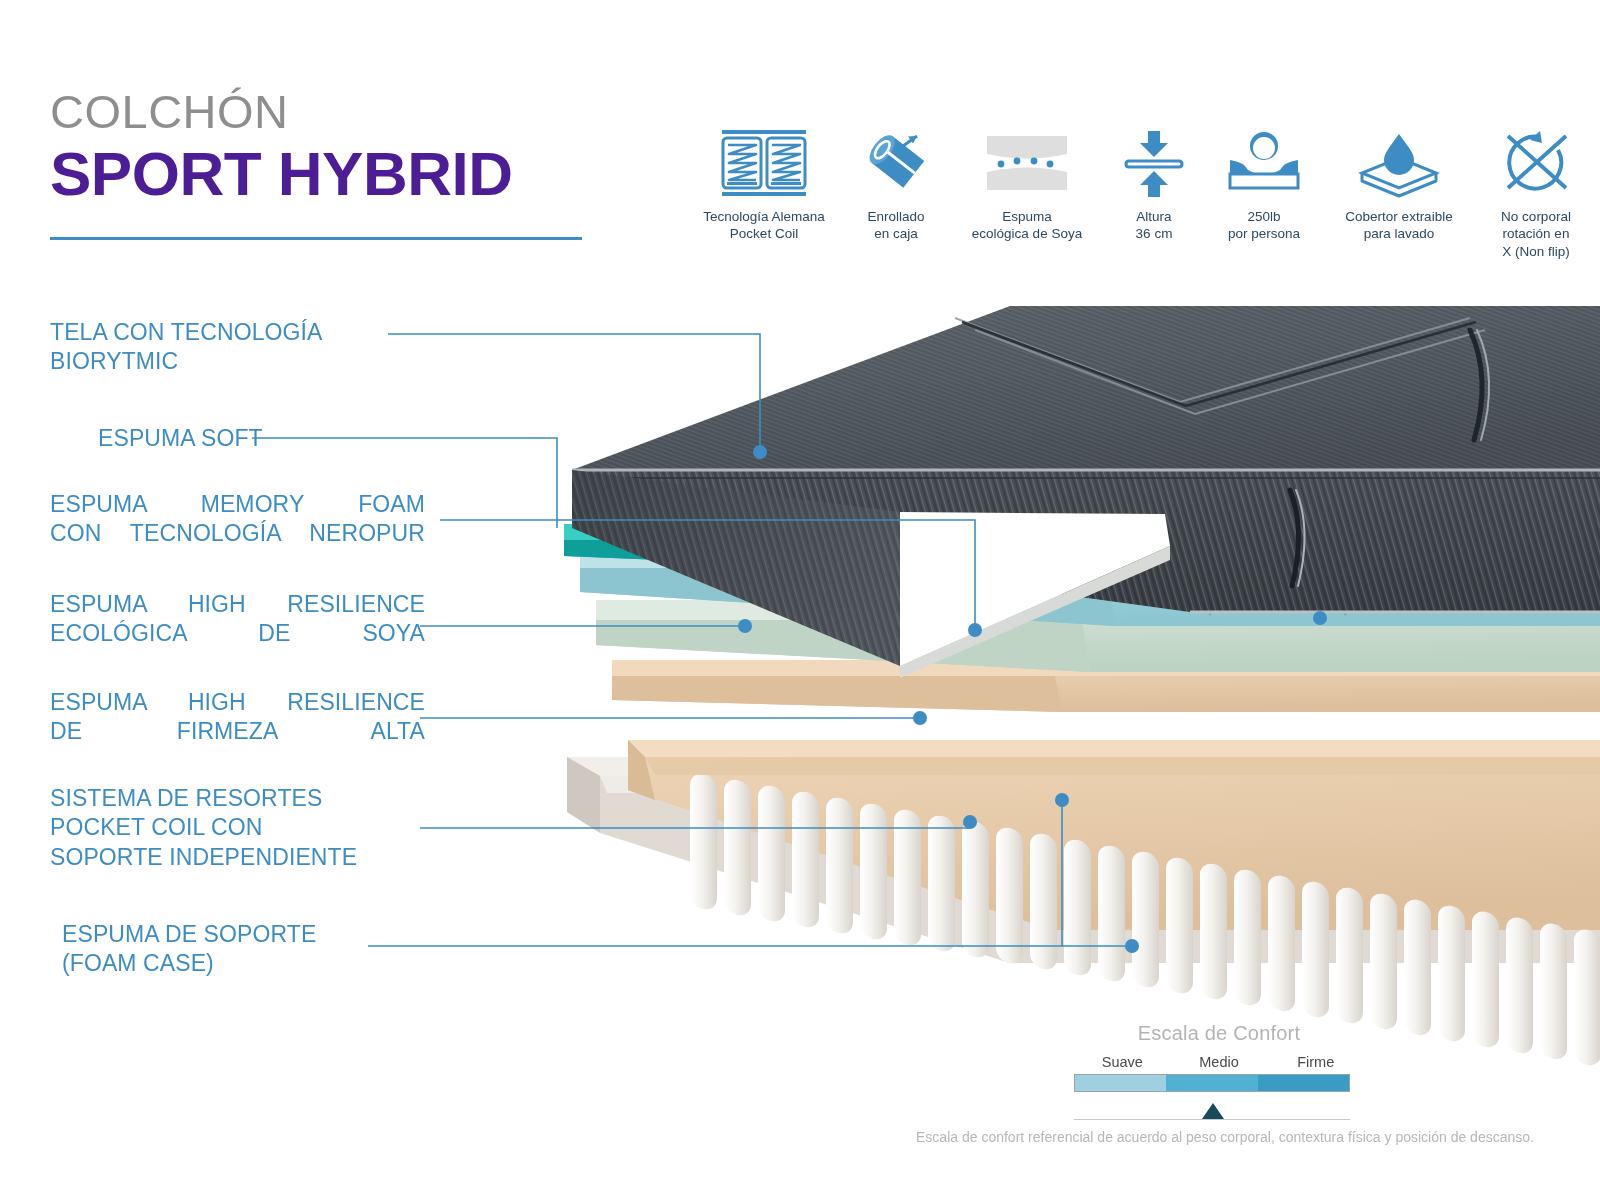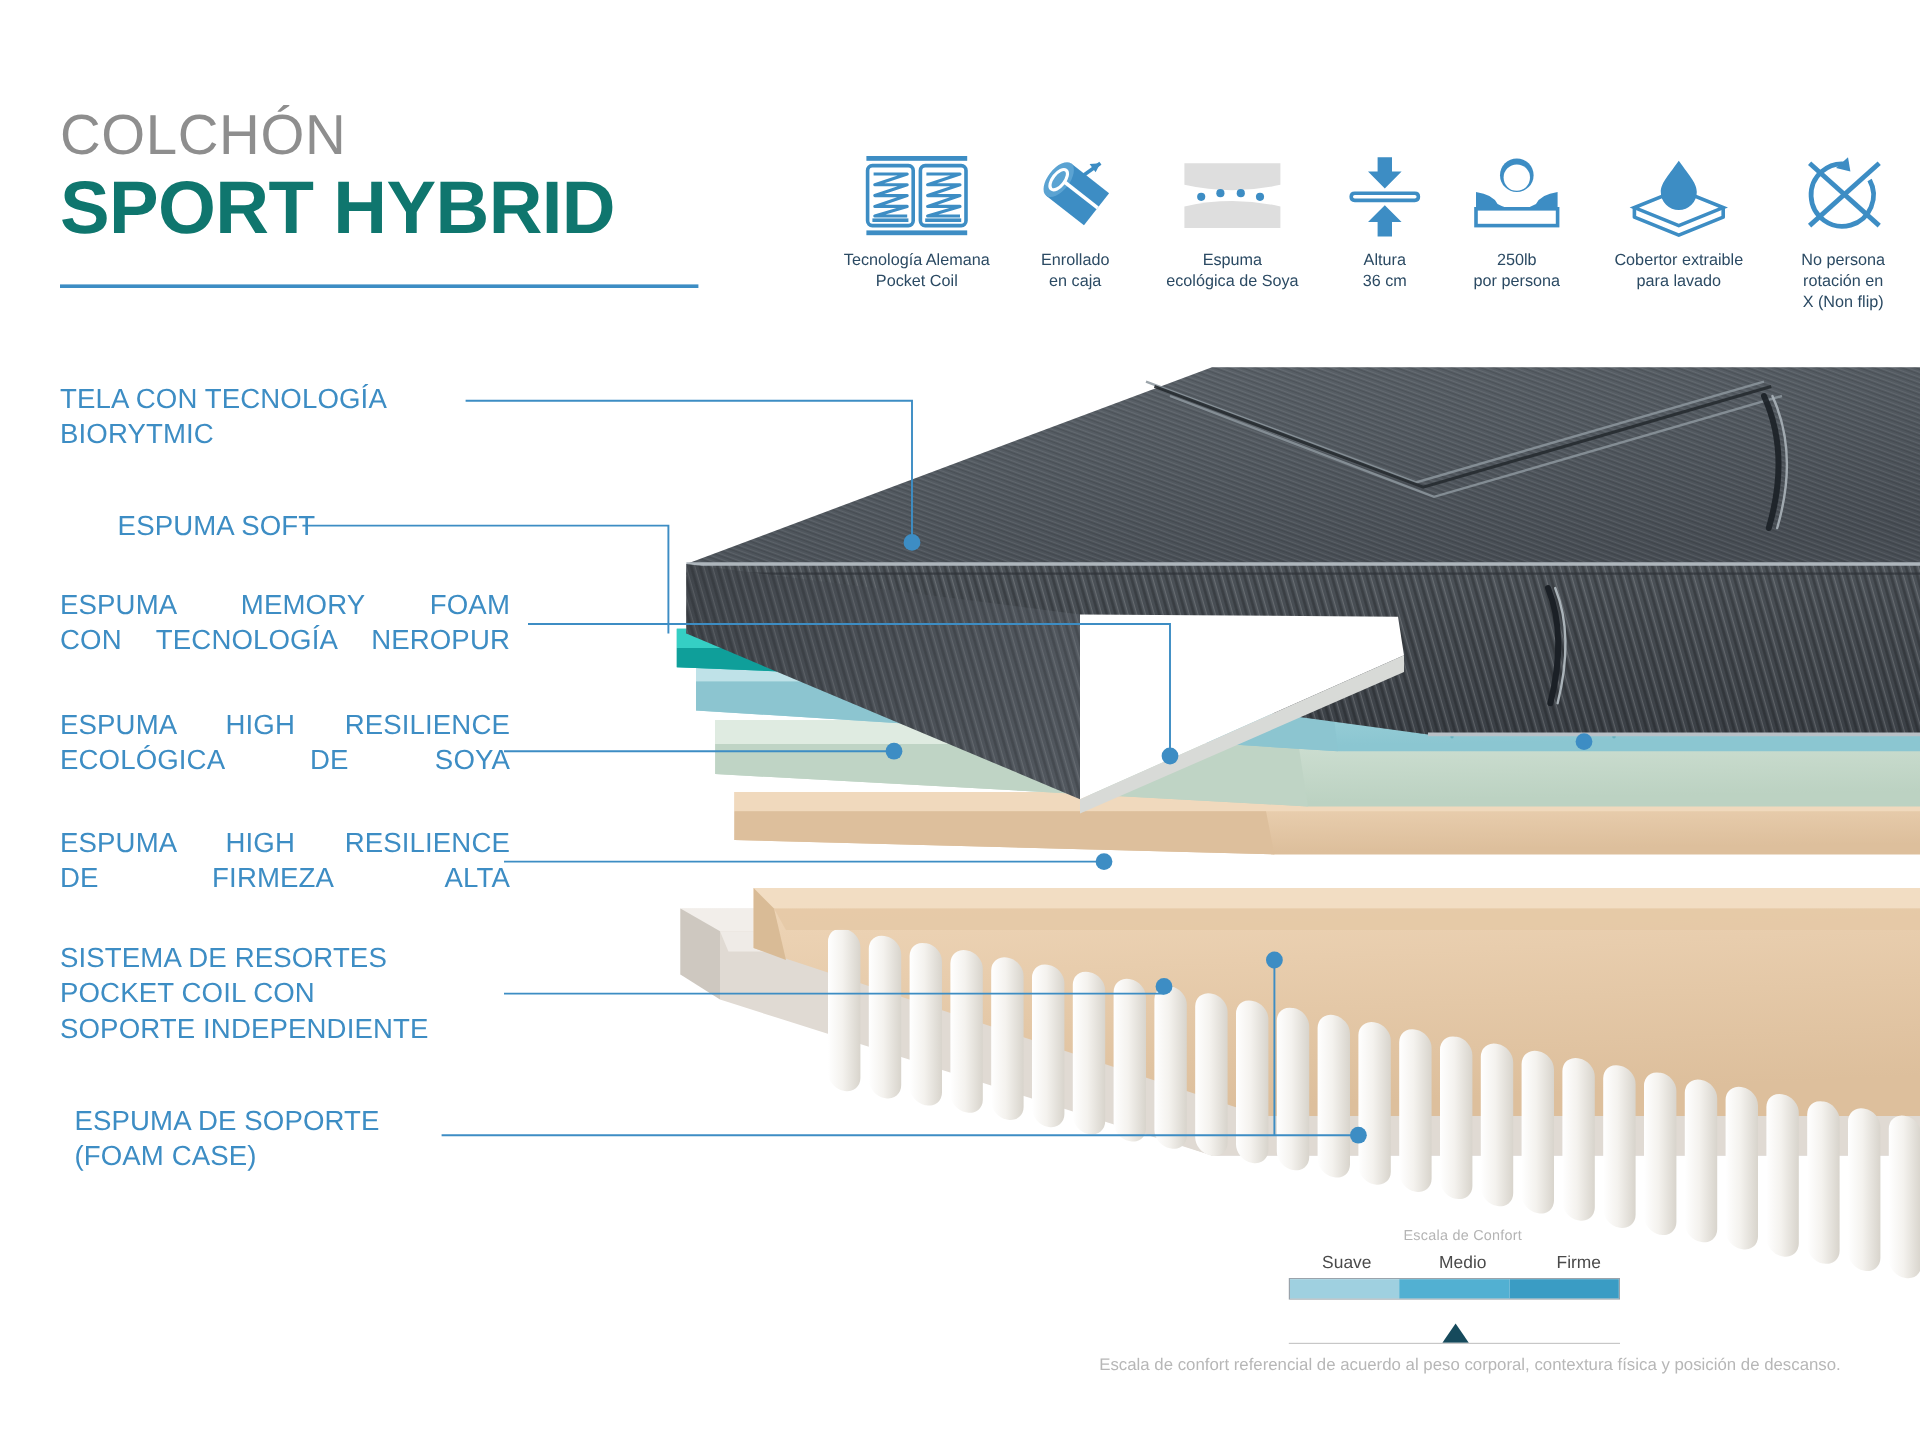--- a/index.html
+++ b/index.html
@@ -13,21 +13,21 @@
   .stage{position:absolute;left:0;top:0;width:1428px;height:1200px;}
 
   
   .title-block{position:absolute;left:50px;top:88px;}
   .title-kicker{
     font-size:47px;font-weight:400;letter-spacing:.5px;
     color:#8e8e8e;line-height:1;
   }
   .title-main{
     font-size:62px;font-weight:bold;letter-spacing:-0.5px;
-    color:#0f766e;line-height:1.05;margin-top:6px;
+    color:#4c1d95;line-height:1.05;margin-top:6px;
   }
   .title-rule{
     position:absolute;left:50px;top:237px;width:532px;height:3px;
     background:#3d8dc4;
   }
 
   
   .features{
     position:absolute;left:686px;top:126px;
     display:flex;align-items:flex-start;
@@ -59,21 +59,21 @@
   
   .leaders{position:absolute;left:0;top:0;width:1600px;height:1200px;
            pointer-events:none;}
 
   
   .mattress{position:absolute;left:0;top:0;width:1600px;height:1200px;}
 
   
   .scale-wrap{position:absolute;left:1074px;top:1022px;width:290px;}
   .scale-title{
-    text-align:center;font-size:12px;color:#b4b4b4;font-weight:400;
+    text-align:center;font-size:20px;color:#b4b4b4;font-weight:400;
     letter-spacing:.2px;
   }
   .scale-ticks{
     display:flex;margin-top:9px;align-items:flex-end;
   }
   .scale-ticks span{
     flex:1;text-align:center;font-size:14.5px;color:#4a4a4a;
   }
   .scale-bar{
     margin-top:4px;display:flex;height:18px;width:276px;
@@ -200,21 +200,21 @@
 
     <div class="feature f6">
       <div class="glyph">
         <svg width="80" height="70" viewBox="0 0 80 70">
           <path d="M62 22 a26 26 0 1 1 -18 -13" fill="none" stroke="#3d8dc4" stroke-width="4"></path>
           <path d="M44 3 l2 12 l-12 -3 Z" fill="#3d8dc4"></path>
           <path d="M12 8 L70 60" stroke="#3d8dc4" stroke-width="4"></path>
           <path d="M70 8 L12 60" stroke="#3d8dc4" stroke-width="4"></path>
         </svg>
       </div>
-      <div class="flabel">No persona
+      <div class="flabel">No corporal
 rotación en
 X (Non flip)</div>
     </div>
 
   </div>
 
   <svg class="mattress" viewBox="0 0 1600 1200">
     <defs>
       <linearGradient id="gFabTop" x1="0" y1="0" x2="0.6" y2="1">
         <stop offset="0" stop-color="#5d646b"></stop>

